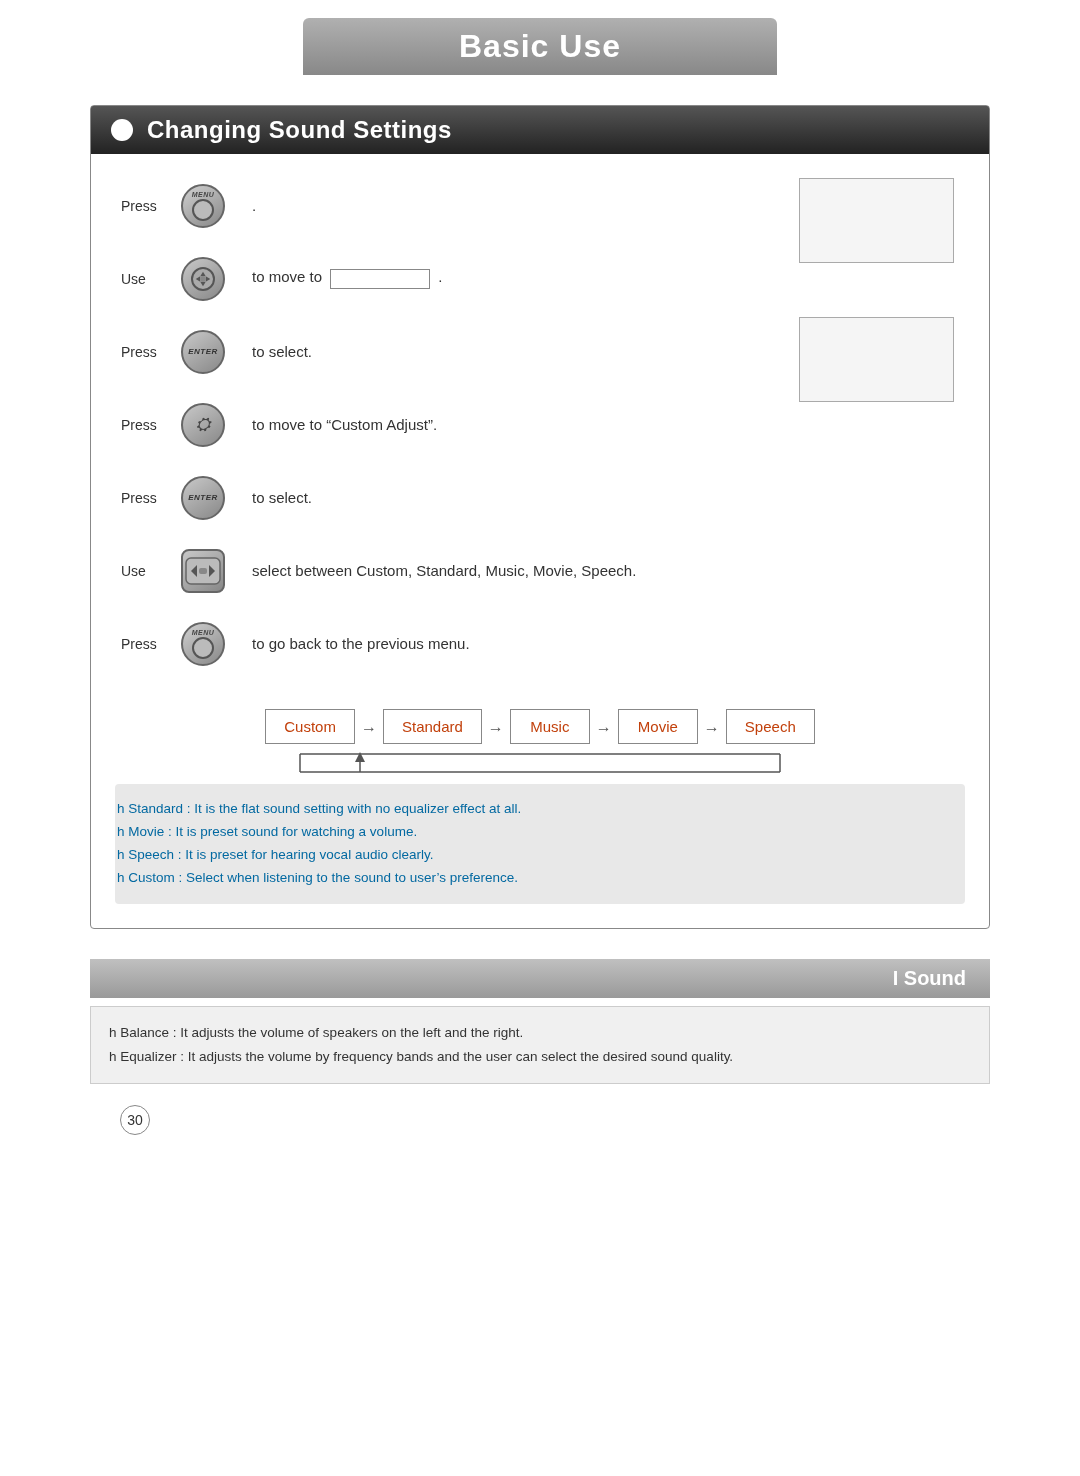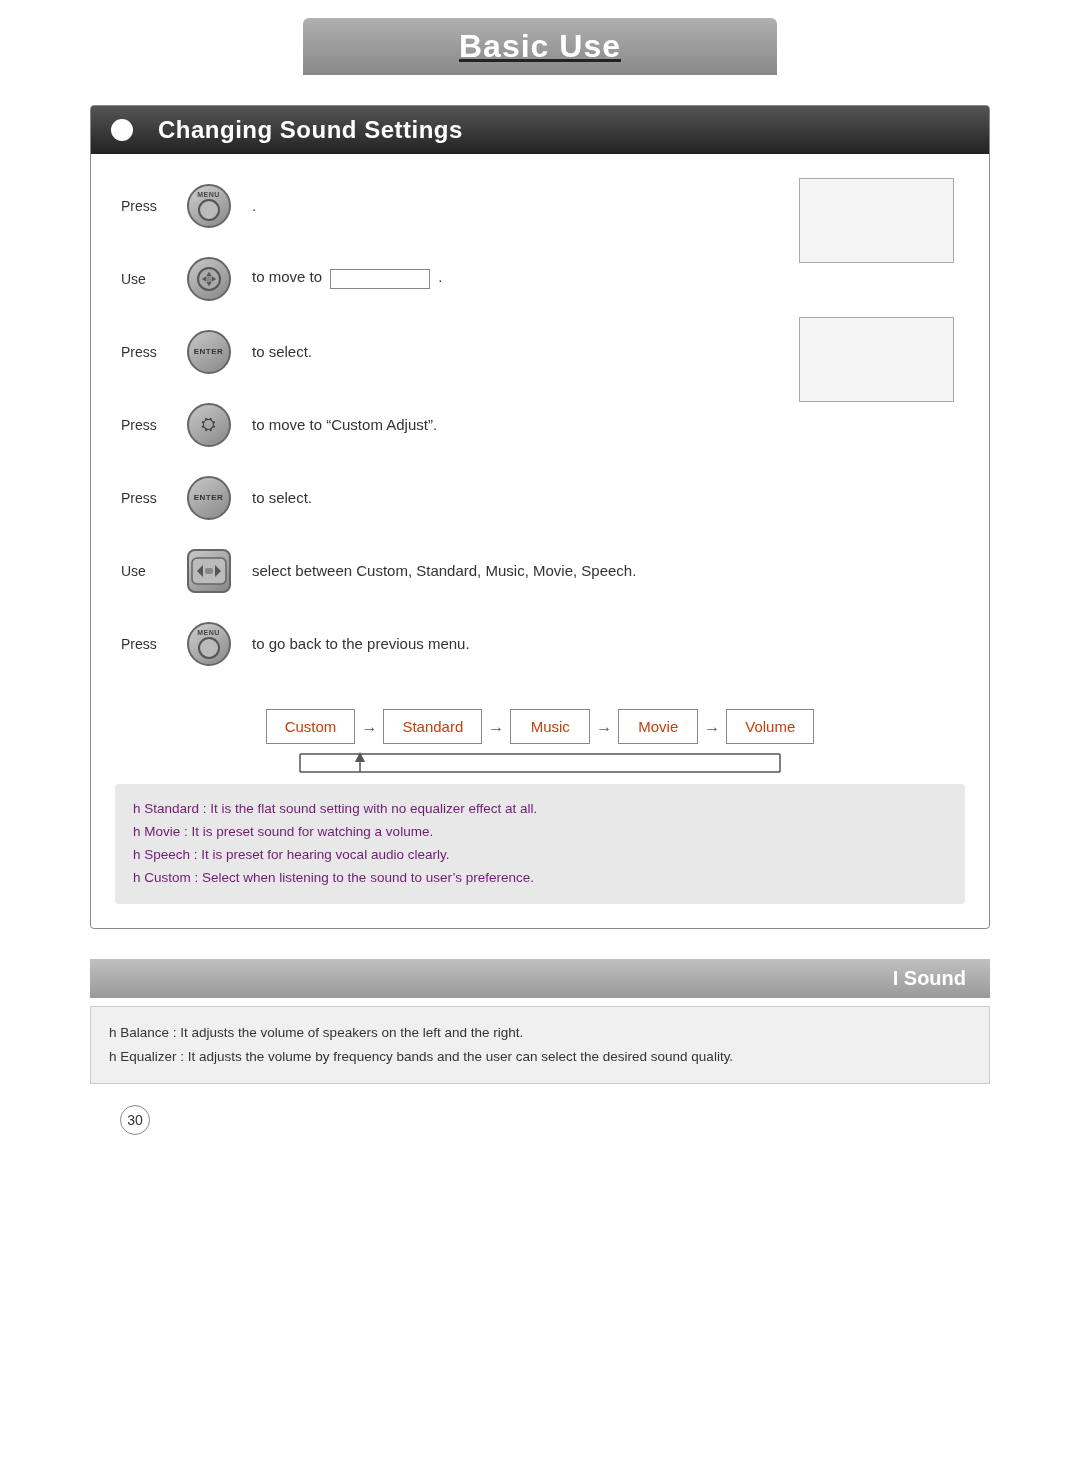--- a/index.html
+++ b/index.html
@@ -14,21 +14,20 @@
 
     
     .page-title-bar {
       width: 474px;
       margin: 0 auto;
       margin-top: 18px;
       background: linear-gradient(to bottom, #b0b0b0, #888);
       border-radius: 6px 6px 0 0;
       padding: 10px 40px;
       text-align: center;
-      text-decoration: underline;
     }
     .page-title-bar h1 {
       color: #fff;
       font-size: 32px;
       font-weight: bold;
       letter-spacing: 1px;
     }
 
     
     .main-content {
@@ -60,21 +59,20 @@
       height: 22px;
       background: #fff;
       border-radius: 50%;
       flex-shrink: 0;
     }
     .section-header h2 {
       color: #fff;
       font-size: 24px;
       font-weight: bold;
       letter-spacing: 0.5px;
-      margin-left: 11px;
     }
 
     
     .instructions {
       display: flex;
       padding: 24px 30px 10px 30px;
       gap: 0;
     }
     .instructions-left {
       flex: 1;
@@ -105,21 +103,22 @@
       font-size: 14px;
       color: #333;
       flex-shrink: 0;
     }
     .instr-btn {
       width: 55px;
       height: 55px;
       flex-shrink: 0;
       display: flex;
       align-items: center;
-      justify-content: center;
+      justify-content: flex-start;
+      font-style: italic;
     }
     .instr-text {
       margin-left: 16px;
       font-size: 15px;
       color: #333;
     }
 
     
     .btn-menu {
       width: 44px;
@@ -230,23 +229,23 @@
       background: #fff;
       min-width: 80px;
       text-align: center;
     }
 
     
     .info-box {
       margin: 10px 24px 0 24px;
       background: #e8e8e8;
       border-radius: 4px;
-      padding: 14px 18px;
+      padding: 14px 2px;
       font-size: 13.5px;
-      color: #701a75;
+      color: #0369a1;
       line-height: 1.7;
     }
     .info-box p { margin: 0; }
 
     
     .sound-section {
       margin-top: 30px;
     }
     .sound-title-bar {
       background: linear-gradient(to bottom, #c0c0c0, #999);
@@ -432,21 +431,21 @@
     <div class="flow-section">
       <div class="flow-items">
         <div class="flow-box">Custom</div>
         <span class="arrow-right">→</span>
         <div class="flow-box">Standard</div>
         <span class="arrow-right">→</span>
         <div class="flow-box">Music</div>
         <span class="arrow-right">→</span>
         <div class="flow-box">Movie</div>
         <span class="arrow-right">→</span>
-        <div class="flow-box">Volume</div>
+        <div class="flow-box">Speech</div>
       </div>
 
       <div class="flow-return-wrapper">
         <svg class="return-svg" viewBox="0 0 540 30" preserveAspectRatio="none">
 
           <line x1="30" y1="10" x2="510" y2="10" stroke="#555" stroke-width="1.5"></line>
           <line x1="510" y1="10" x2="510" y2="28" stroke="#555" stroke-width="1.5"></line>
           <line x1="30" y1="28" x2="510" y2="28" stroke="#555" stroke-width="1.5"></line>
           <line x1="30" y1="10" x2="30" y2="28" stroke="#555" stroke-width="1.5"></line>
 

